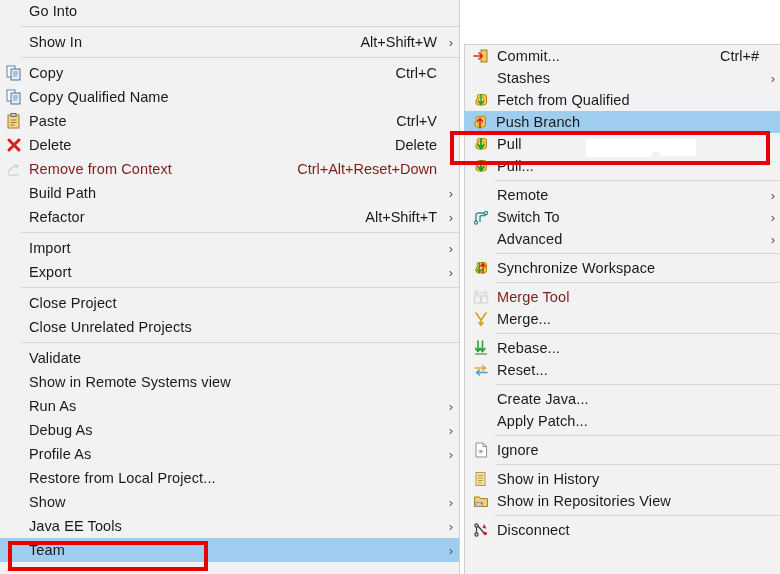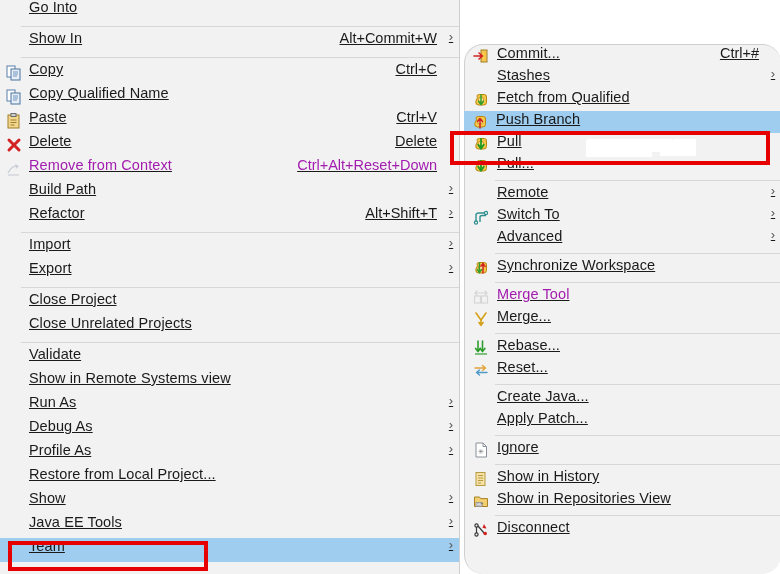--- a/index.html
+++ b/index.html
@@ -22,32 +22,30 @@
   }
   .menu.primary{
     left:-1px;top:-1px;width:461px;height:576px;
     border-left:none;border-top:none;
     background:#f2f2f2;
   }
   .menu.sub{
     left:464px;top:44px;width:317px;height:530px;
     border-right:none;border-bottom:none;
     background:#f2f2f2;
-    border-radius:19px;
   }
 
   .mi{
     position:relative;
-    display:flex;
+    display:flex;align-items:center;
     height:24px;
     padding:0 0 0 0;
     box-sizing:border-box;
     white-space:nowrap;
     cursor:default;
-    text-decoration:underline;
   }
   .menu.sub .mi{height:22px;}
 
   .mi .ico{
     width:30px;min-width:30px;height:100%;
     display:flex;align-items:center;justify-content:center;
     box-sizing:border-box;
   }
   .menu.sub .mi .ico{width:32px;min-width:32px;}
 
@@ -62,21 +60,21 @@
     padding-right:6px;
     font-size:14.5px;
   }
   .mi .arw{
     width:16px;min-width:16px;
     text-align:center;
     color:#555;
     font-size:13px;
     line-height:1;
   }
-  .mi.disabled .lbl,.mi.disabled .accel{color:#a21caf;}
+  .mi.disabled .lbl,.mi.disabled .accel{color:#7f1d1d;}
   .mi.selected{background:#9fcdf0;}
   .menu.sub .mi.selected{background:#9fcdf0;}
 
   .sep{
     height:1px;margin:3px 0 3px 0;
     background:#d7d7d7;
   }
   .menu.primary .sep{margin-left:22px;}
   .menu.sub .sep{margin-left:30px;}
 
@@ -114,21 +112,21 @@
         <span class="ico"></span>
         <span class="lbl">Go Into</span>
         <span class="spacer"></span>
         <span class="arw"></span>
       </div>
       <div class="sep"></div>
       <div class="mi">
         <span class="ico"></span>
         <span class="lbl">Show In</span>
         <span class="spacer"></span>
-        <span class="accel">Alt+Commit+W</span>
+        <span class="accel">Alt+Shift+W</span>
         <span class="arw">›</span>
       </div>
       <div class="sep"></div>
       <div class="mi">
         <span class="ico">
           <svg width="16" height="16" viewBox="0 0 16 16">
             <rect x="1" y="1" width="8" height="11" fill="#ffffff" stroke="#5a7fa8" stroke-width="1"></rect>
             <rect x="5" y="4" width="9" height="11" fill="#e8eef6" stroke="#4a72a0" stroke-width="1"></rect>
             <path d="M7 7h5M7 9h5M7 11h4" stroke="#6f93bd" stroke-width="1"></path>
           </svg>

